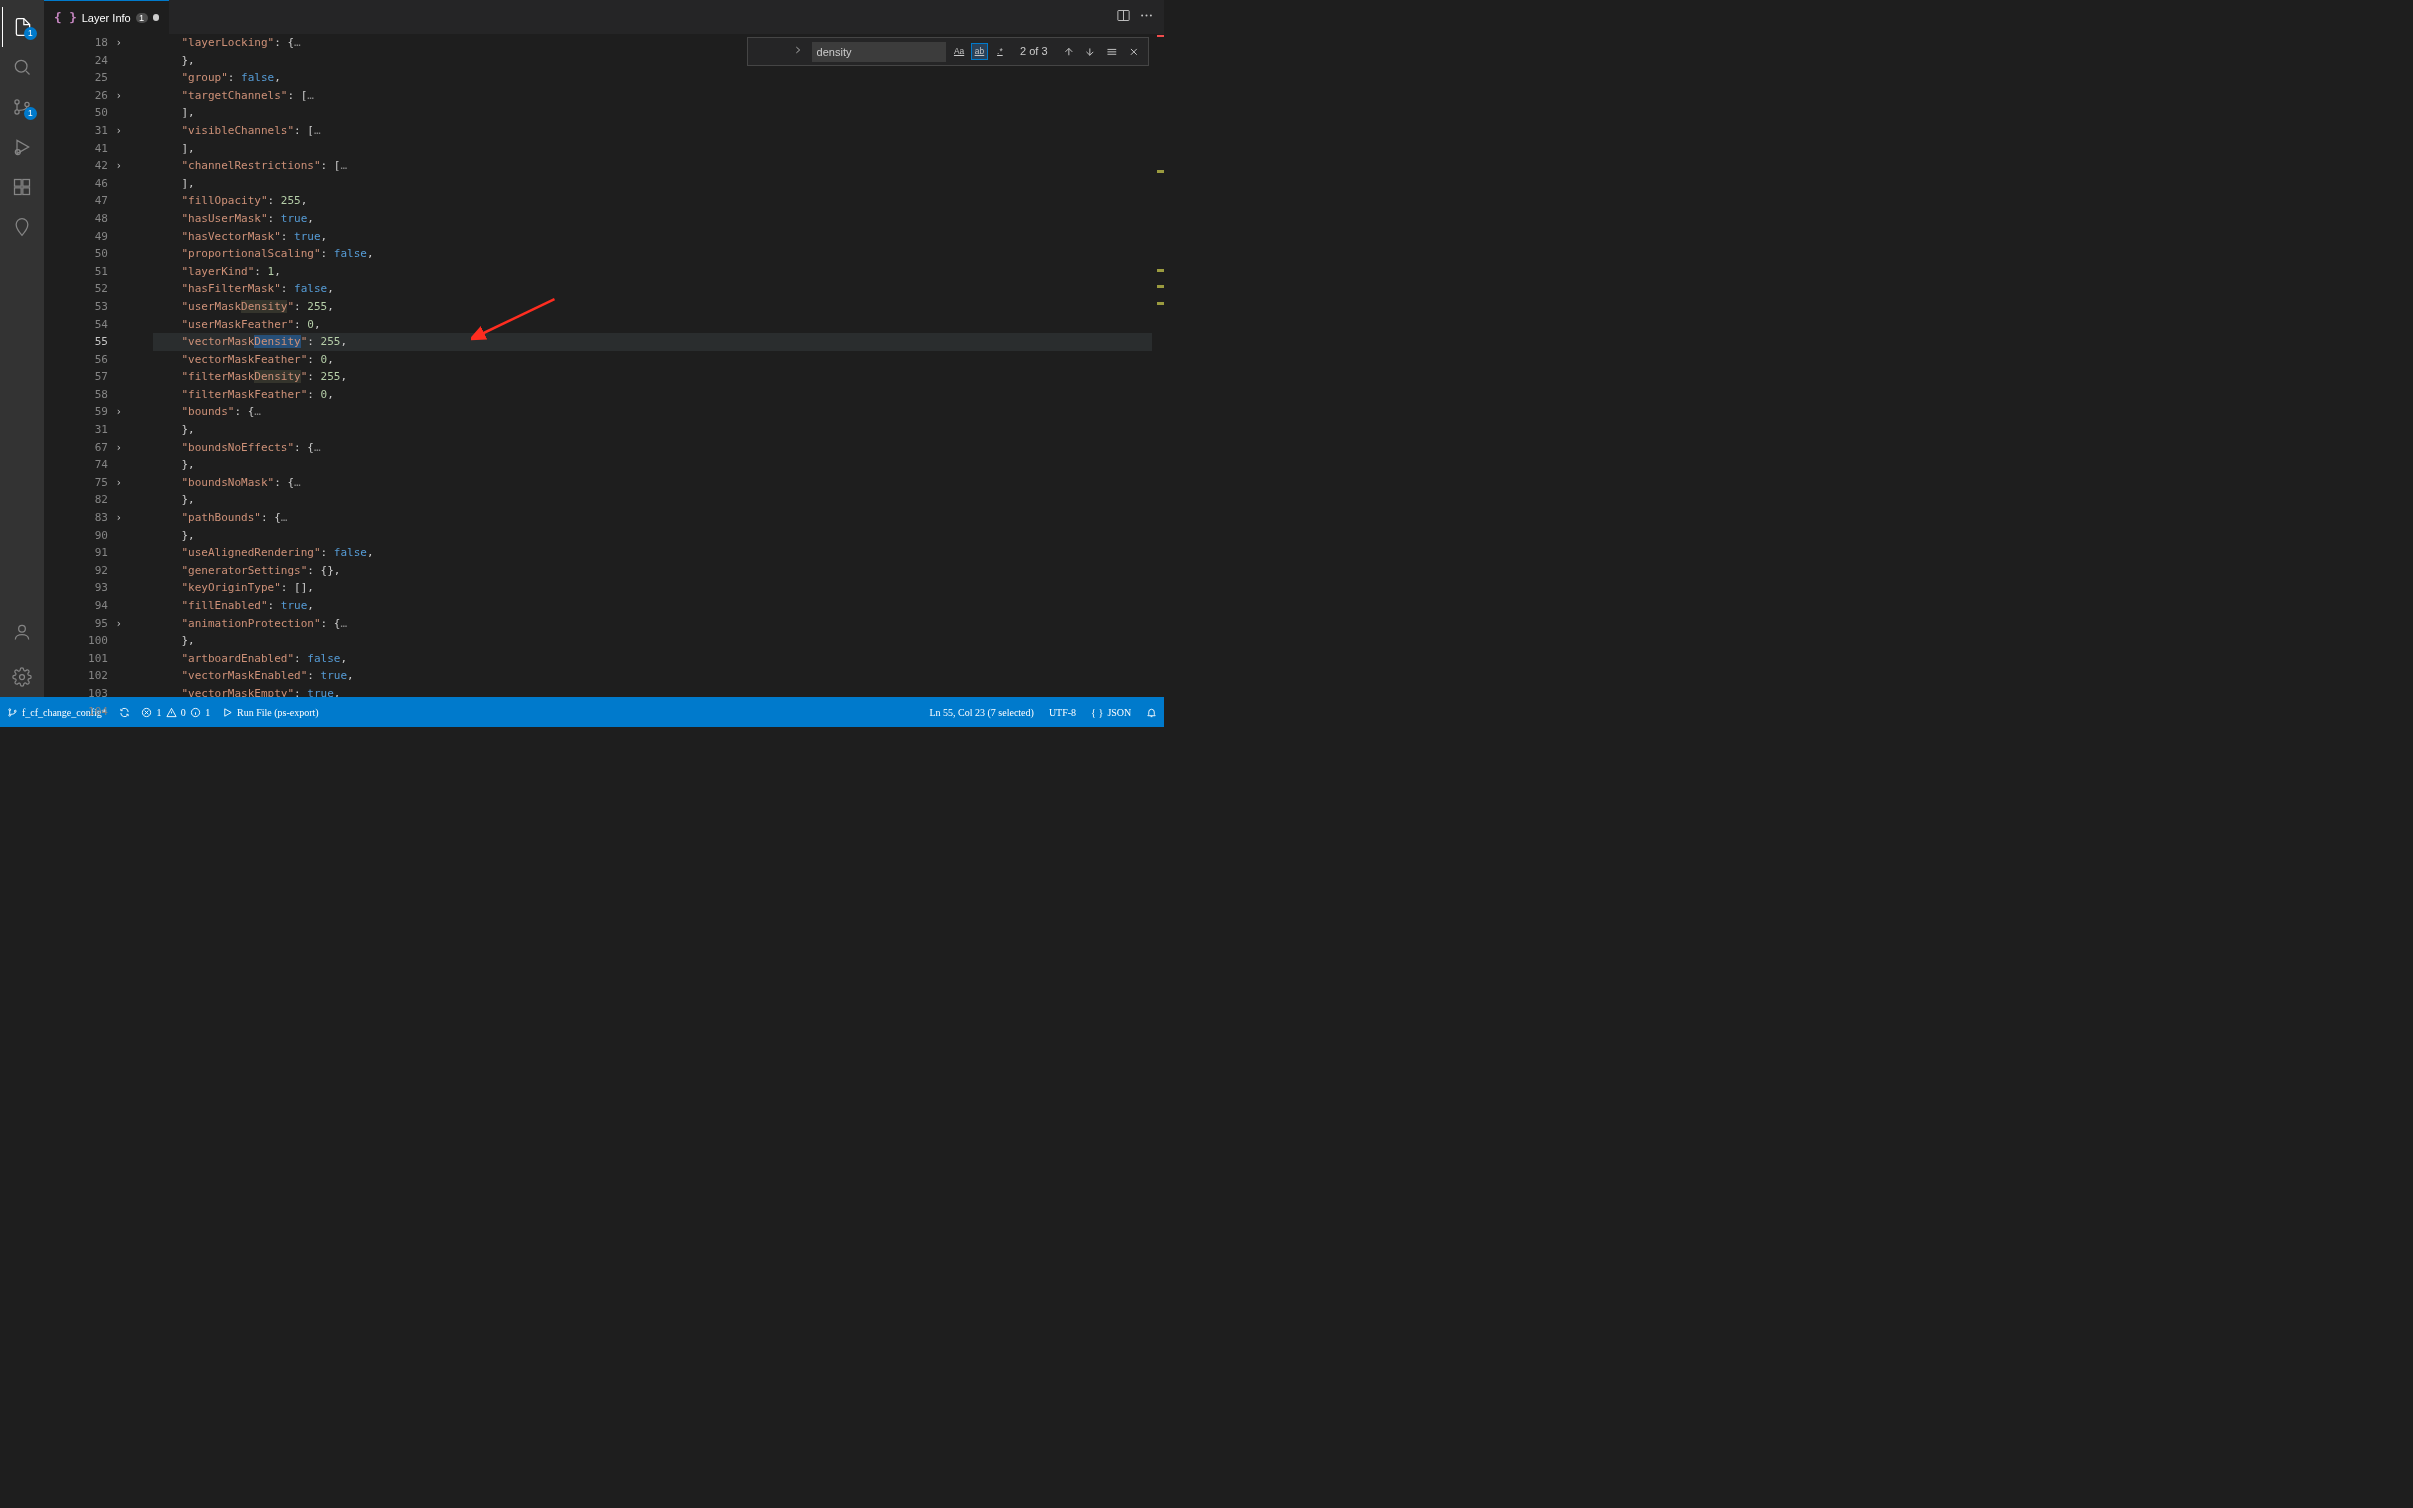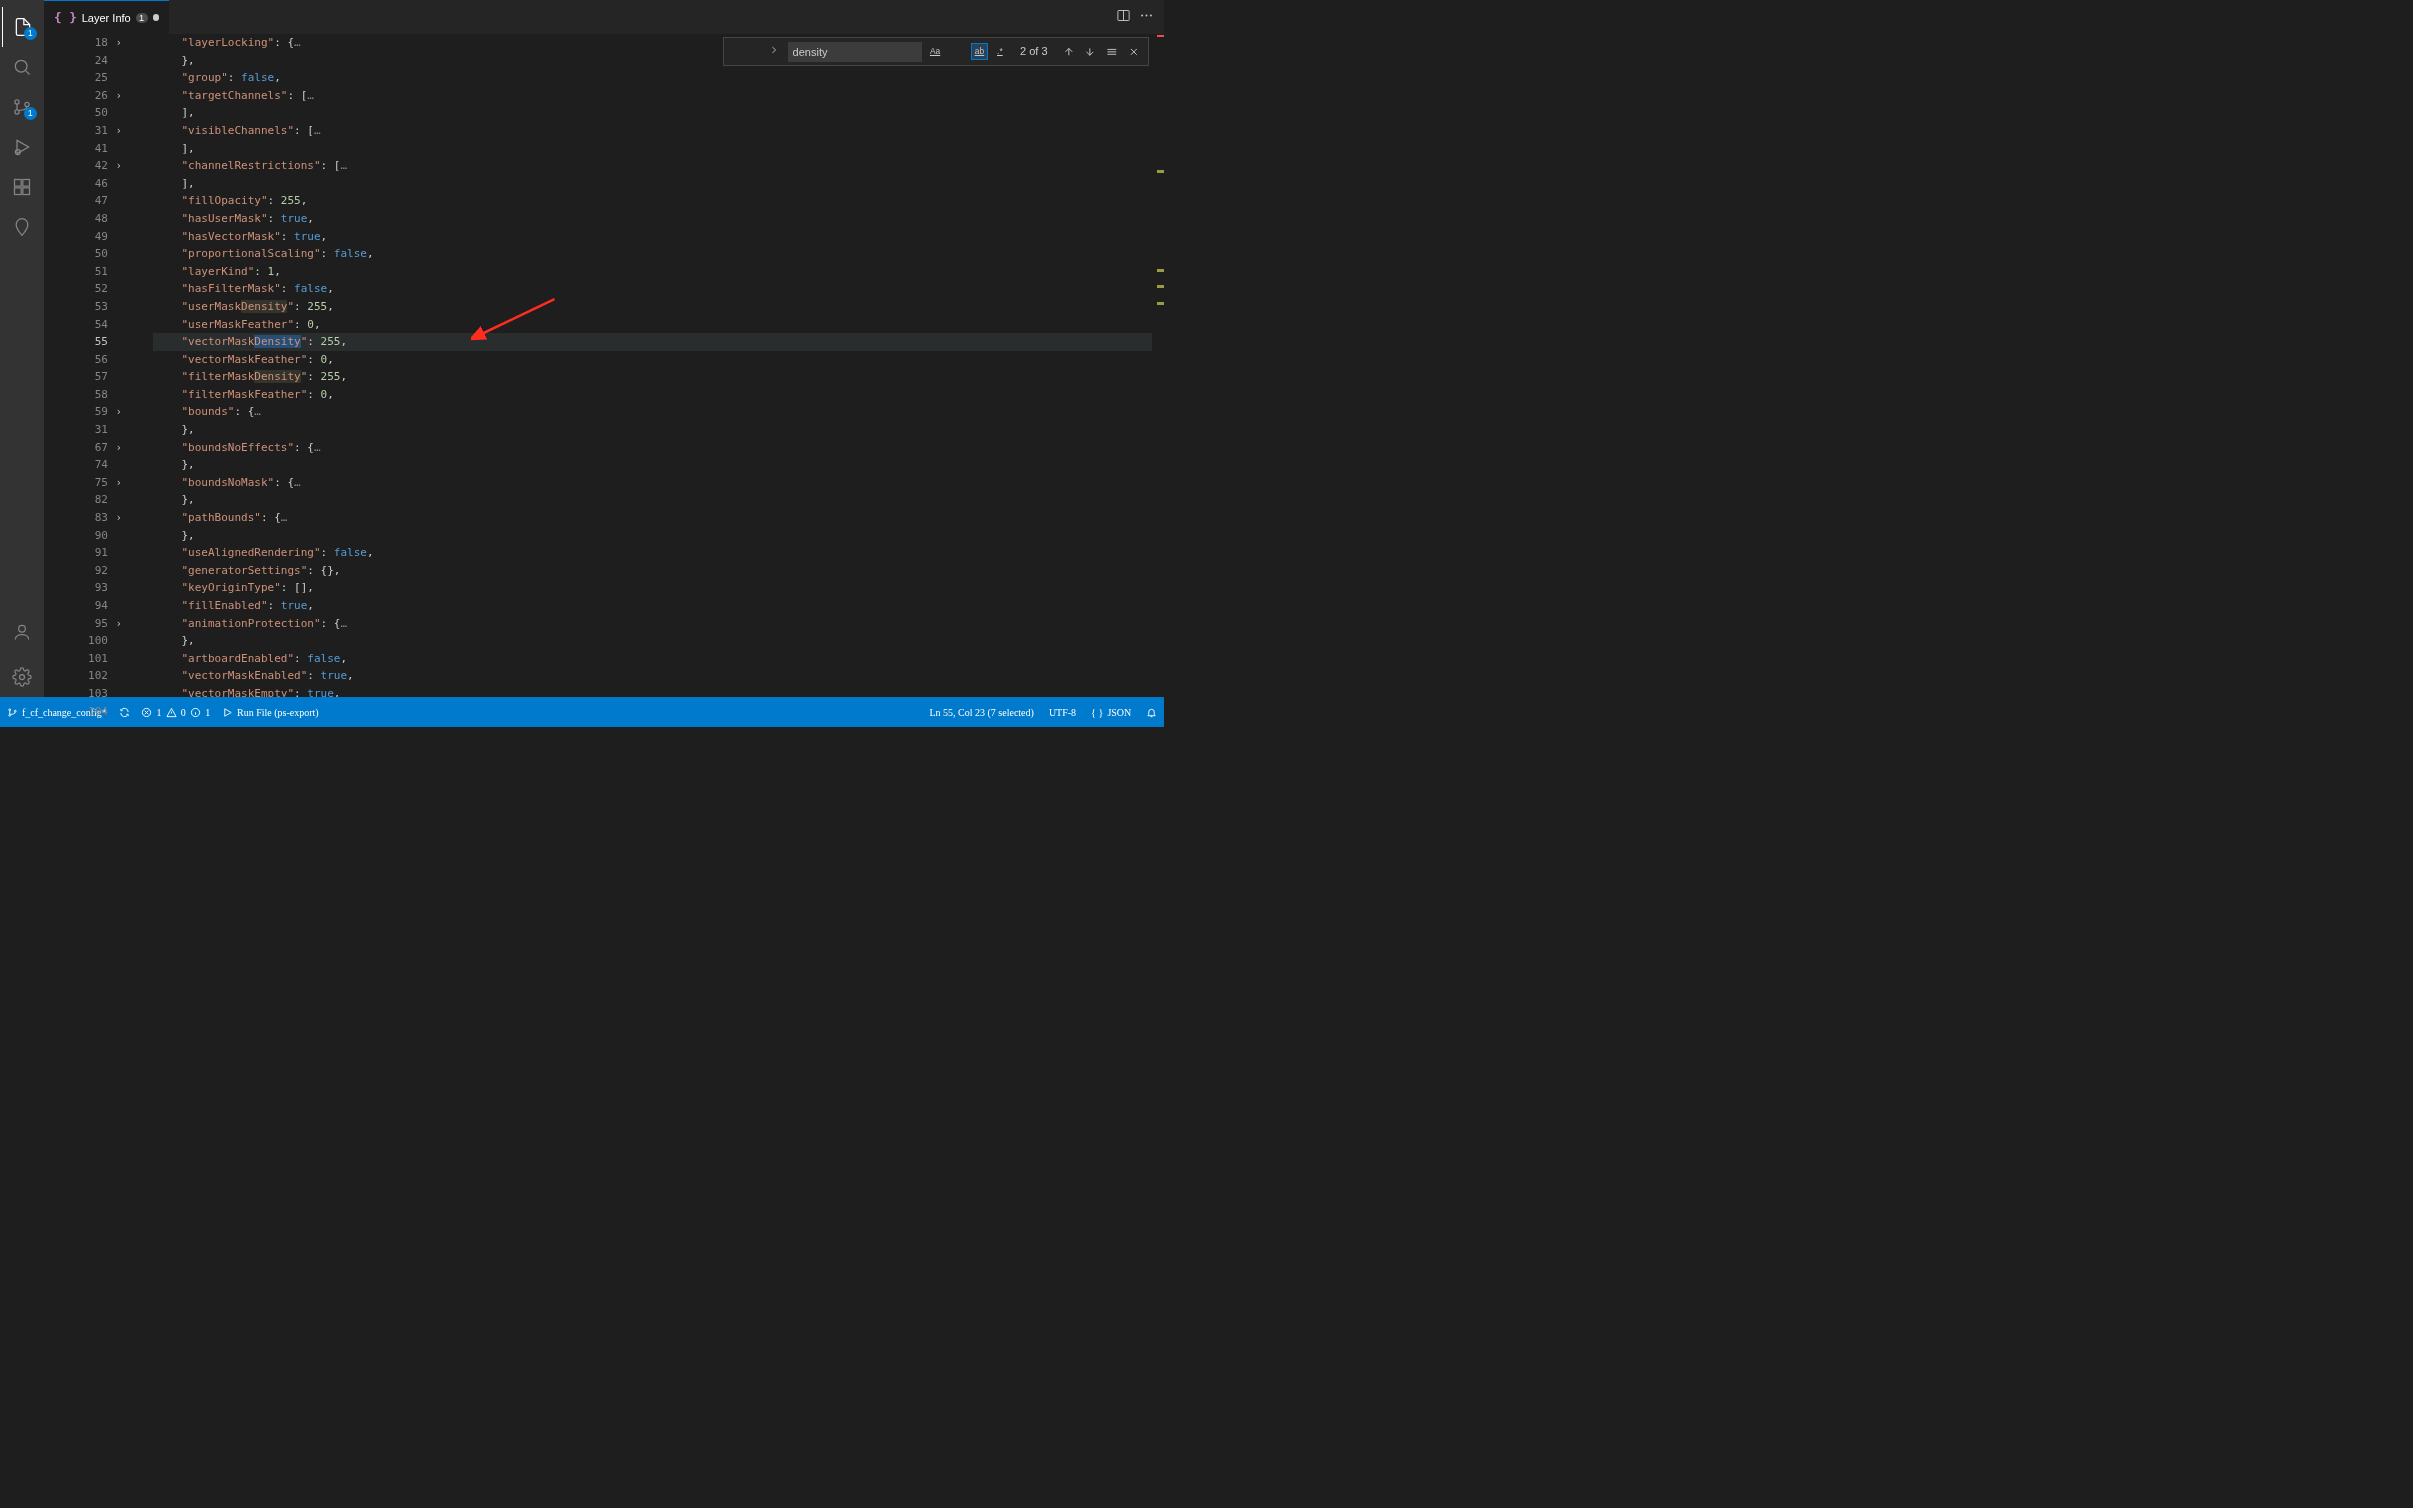--- a/index.html
+++ b/index.html
@@ -128,21 +128,21 @@
   outline: none;
 }
 .find-opts { display: flex; gap: 3.4px; text-decoration: underline; }
 .find-opt {
   width: 17px; height: 17px;
   display: flex; align-items: center; justify-content: center;
   font-size: 8.4px;
   color: #c5c5c5;
   cursor: pointer;
 }
-.find-opt.active { border: 0.8px solid #007acc; background: #2a4158; margin-left: 24px; }
+.find-opt.active { border: 0.8px solid #007acc; background: #2a4158; }
 .find-count { padding: 0 6.7px; white-space: nowrap; }
 .find-nav { display: flex; gap: 3.4px; }
 .find-btn { width: 18.4px; height: 18.4px; display: flex; align-items: center; justify-content: center; color: #c5c5c5; cursor: pointer; }
 .find-btn svg { width: 11.7px; height: 11.7px; }
 .minimap-strip {
   position: absolute; right: 0; top: 0; bottom: 0; width: 11.7px;
   background: #1e1e1e;
 }
 .minimap-mark { position: absolute; right: 0; width: 6.7px; height: 2.5px; background: #9b9b3f; }
 .minimap-error { background: #f14c4c; }

